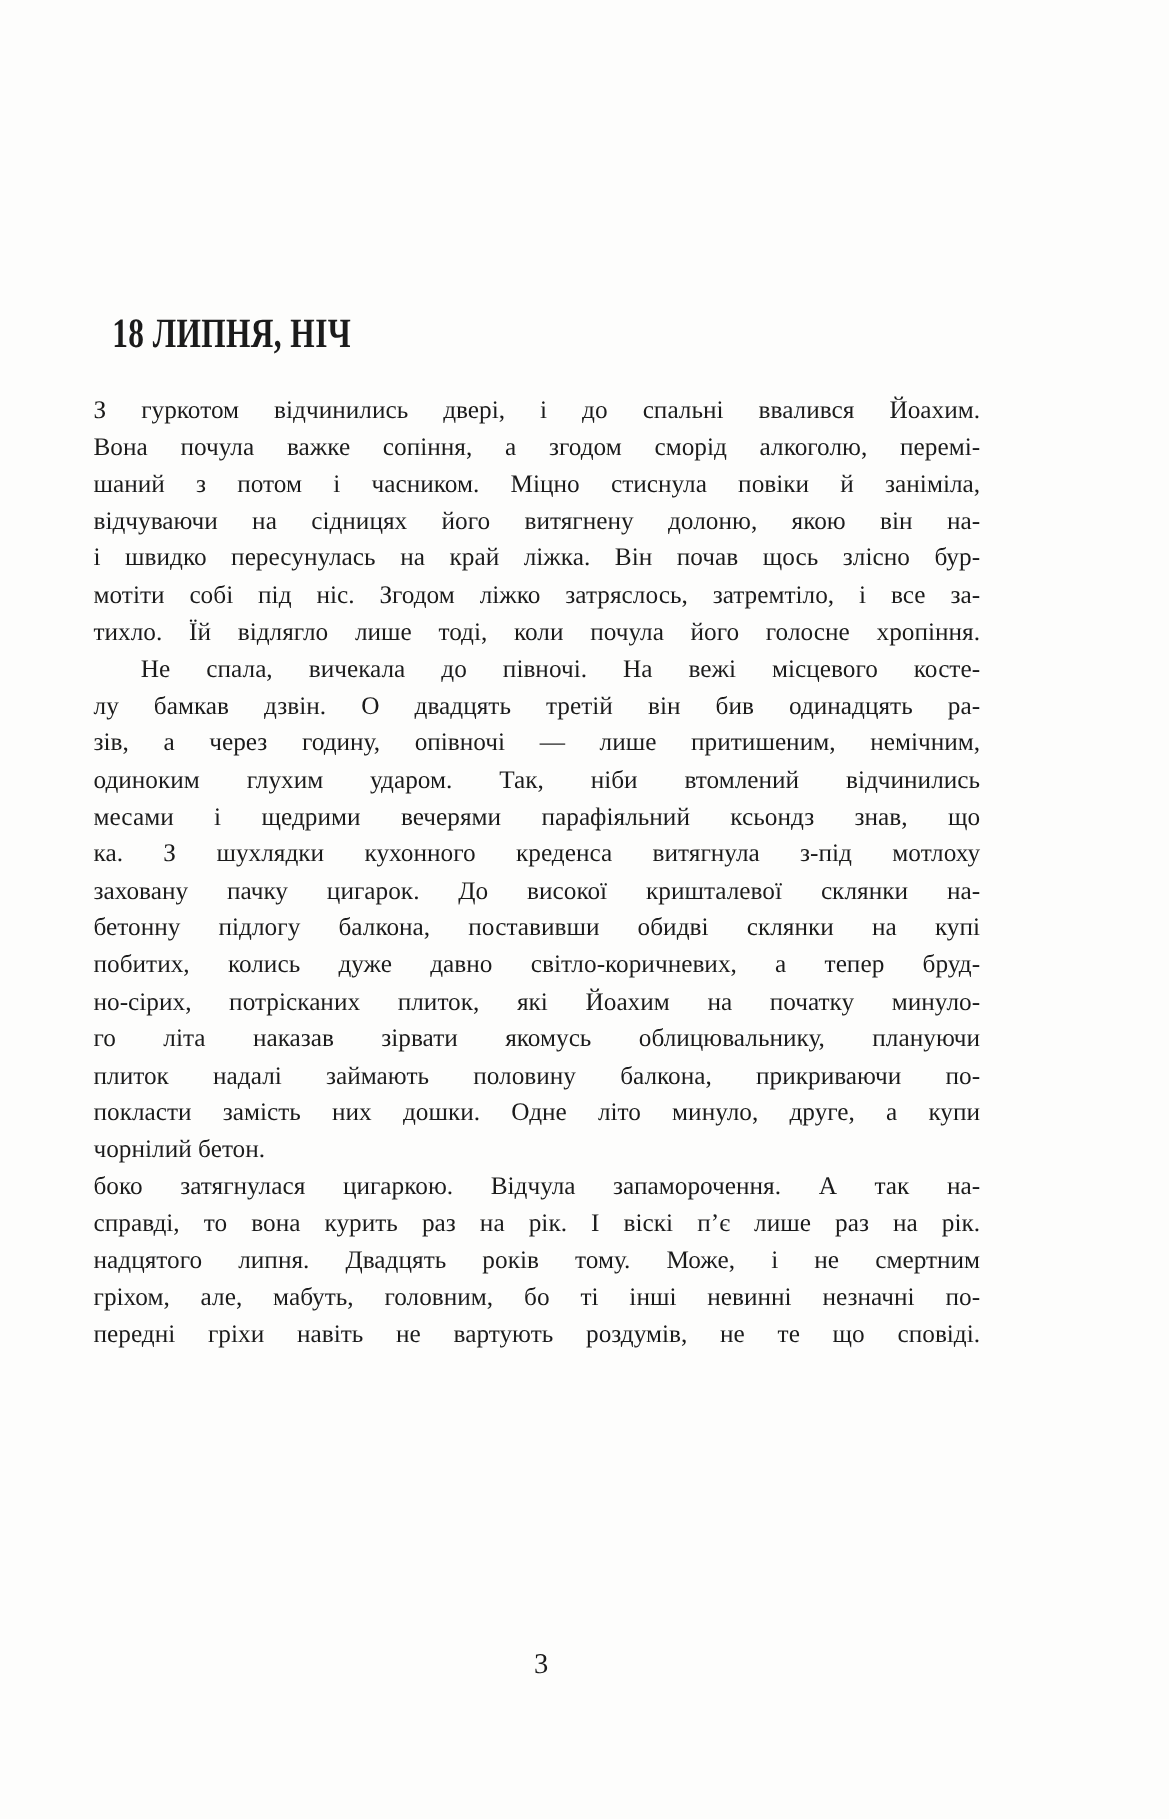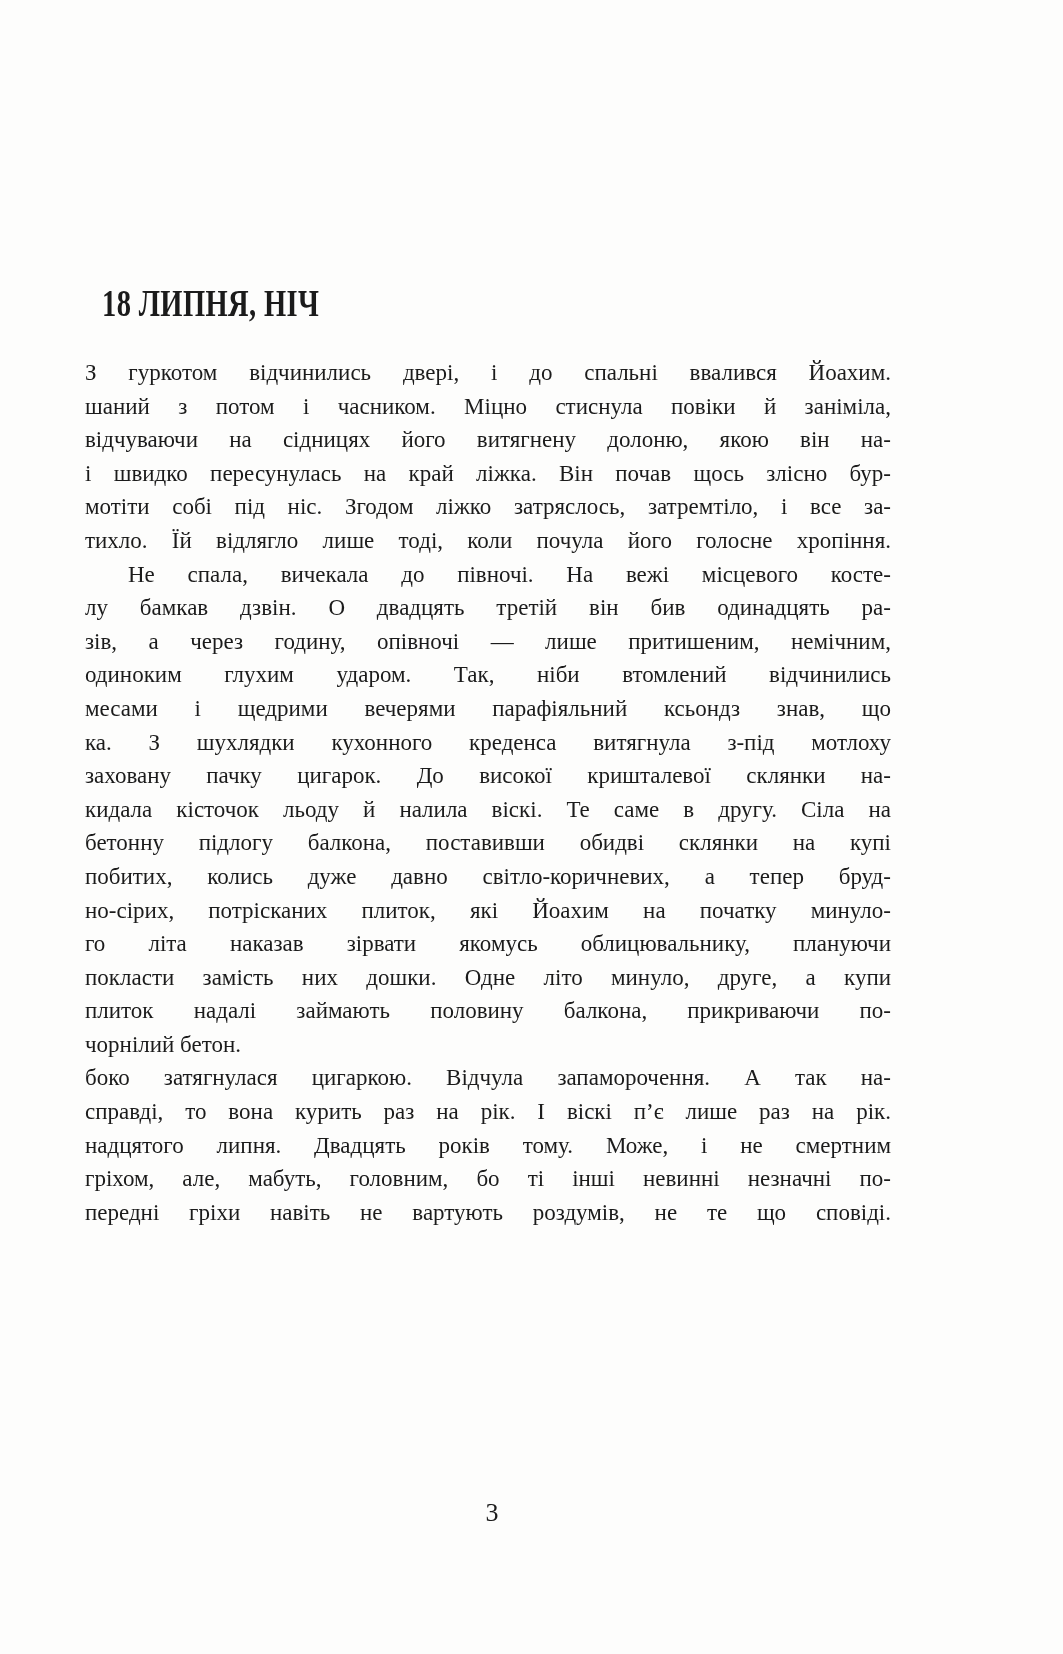--- a/index.html
+++ b/index.html
@@ -61,39 +61,39 @@
   }
 </style>
 </head>
 <body style="background: rgb(253, 253, 252); color: rgb(27, 27, 27);">
 
 <div class="page">
   <h1 class="chapter-heading">18 ЛИПНЯ, НІЧ</h1>
 
   <div class="body-text">
       <div class="line">З гуркотом відчинились двері, і до спальні ввалився Йоахим.</div>
+      <div class="line">Вона почула важке сопіння, а згодом сморід алкоголю, перемі-</div>
       <div class="line">шаний з потом і часником. Міцно стиснула повіки й заніміла,</div>
       <div class="line">відчуваючи на сідницях його витягнену долоню, якою він на-</div>
       <div class="line">і швидко пересунулась на край ліжка. Він почав щось злісно бур-</div>
       <div class="line">мотіти собі під ніс. Згодом ліжко затряслось, затремтіло, і все за-</div>
       <div class="line">тихло. Їй відлягло лише тоді, коли почула його голосне хропіння.</div>
       <div class="line indent">Не спала, вичекала до півночі. На вежі місцевого косте-</div>
       <div class="line">лу бамкав дзвін. О двадцять третій він бив одинадцять ра-</div>
       <div class="line">зів, а через годину, опівночі — лише притишеним, немічним,</div>
       <div class="line">одиноким глухим ударом. Так, ніби втомлений відчинились</div>
       <div class="line">месами і щедрими вечерями парафіяльний ксьондз знав, що</div>
       <div class="line">ка. З шухлядки кухонного креденса витягнула з-під мотлоху</div>
       <div class="line">заховану пачку цигарок. До високої кришталевої склянки на-</div>
-      <div class="line">кидала кісточок льоду й налила віскі. Те саме в другу. Сіла на</div>
       <div class="line">бетонну підлогу балкона, поставивши обидві склянки на купі</div>
       <div class="line">побитих, колись дуже давно світло-коричневих, а тепер бруд-</div>
       <div class="line">но-сірих, потрісканих плиток, які Йоахим на початку минуло-</div>
       <div class="line">го літа наказав зірвати якомусь облицювальнику, плануючи</div>
+      <div class="line">плиток надалі займають половину балкона, прикриваючи по-</div>
       <div class="line">покласти замість них дошки. Одне літо минуло, друге, а купи</div>
-      <div class="line">плиток надалі займають половину балкона, прикриваючи по-</div>
       <div class="line no-stretch">чорнілий бетон.</div>
       <div class="line">боко затягнулася цигаркою. Відчула запаморочення. А так на-</div>
       <div class="line">справді, то вона курить раз на рік. І віскі п’є лише раз на рік.</div>
       <div class="line">надцятого липня. Двадцять років тому. Може, і не смертним</div>
       <div class="line">гріхом, але, мабуть, головним, бо ті інші невинні незначні по-</div>
       <div class="line">передні гріхи навіть не вартують роздумів, не те що сповіді.</div>
     </div>
 
   <div class="page-number">3</div>
 </div>

